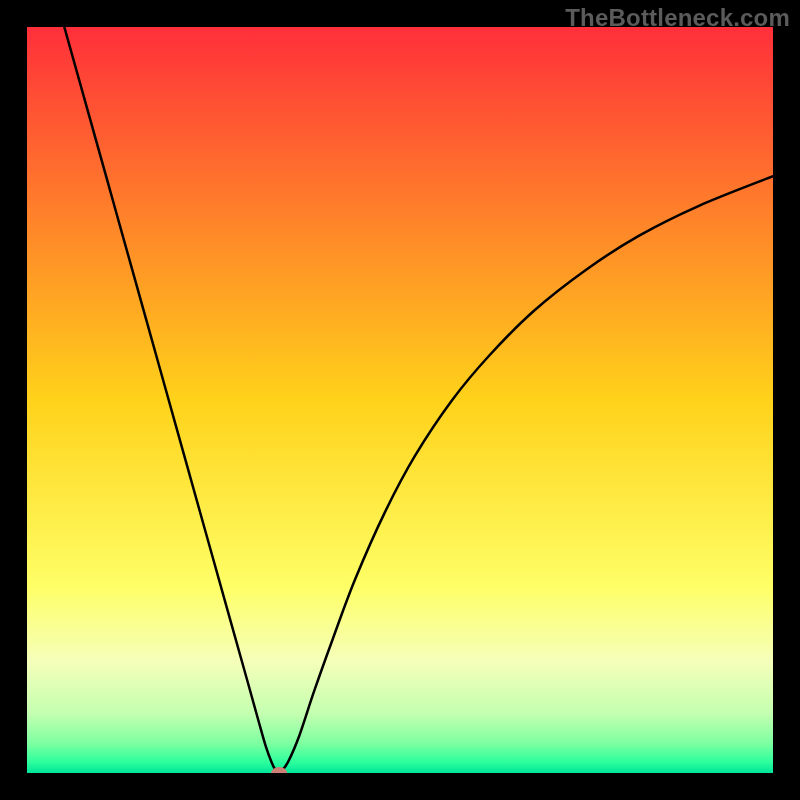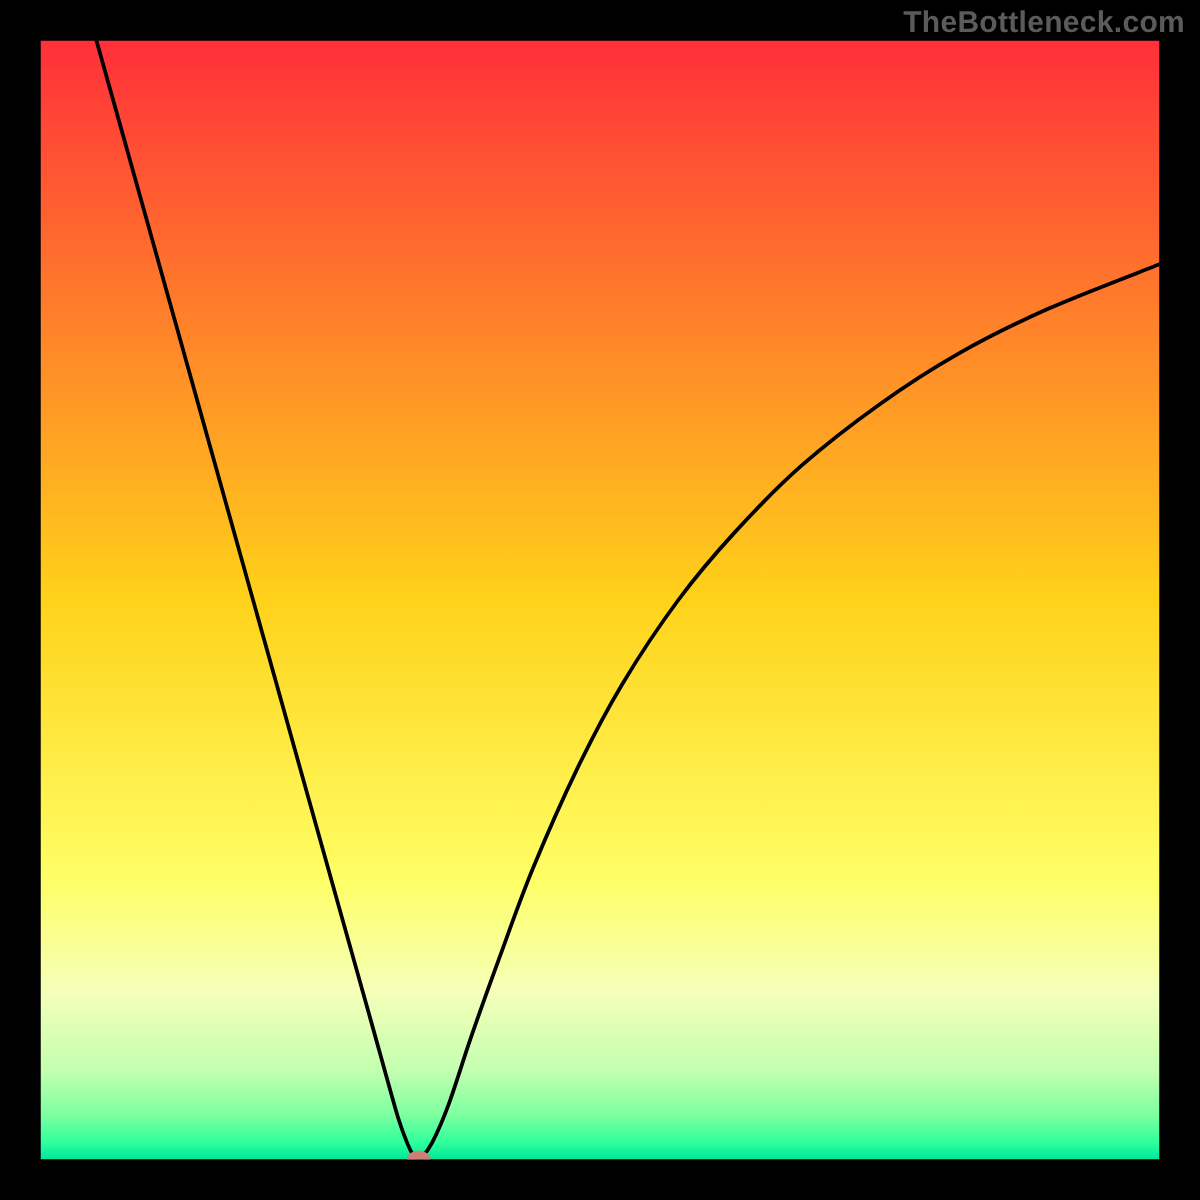--- a/index.html
+++ b/index.html
@@ -8,21 +8,21 @@
     position: relative;
     width: 800px;
     height: 800px;
     background: #000;
   }
   .watermark {
     position: absolute;
     top: 4px;
     right: 10px;
     font-family: Arial, Helvetica, sans-serif;
-    font-size: 20px;
+    font-size: 24px;
     font-weight: 600;
     color: #5b5b5b;
     letter-spacing: 0.2px;
   }
   .plot-area {
     position: absolute;
     left: 27px;
     top: 27px;
     width: 746px;
     height: 746px;

